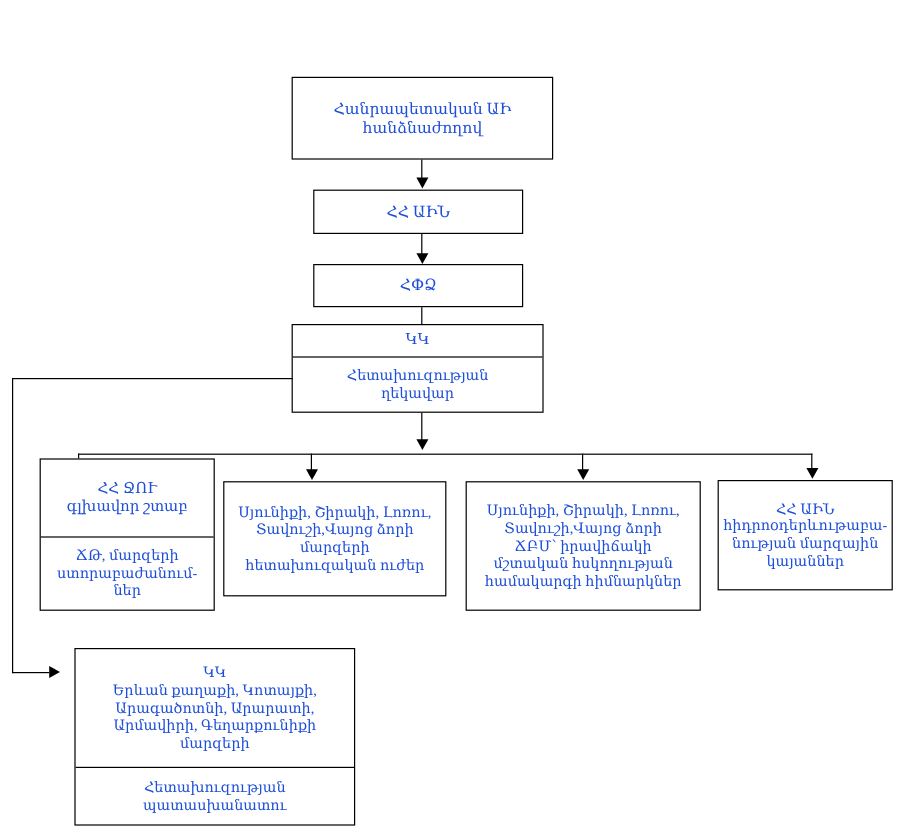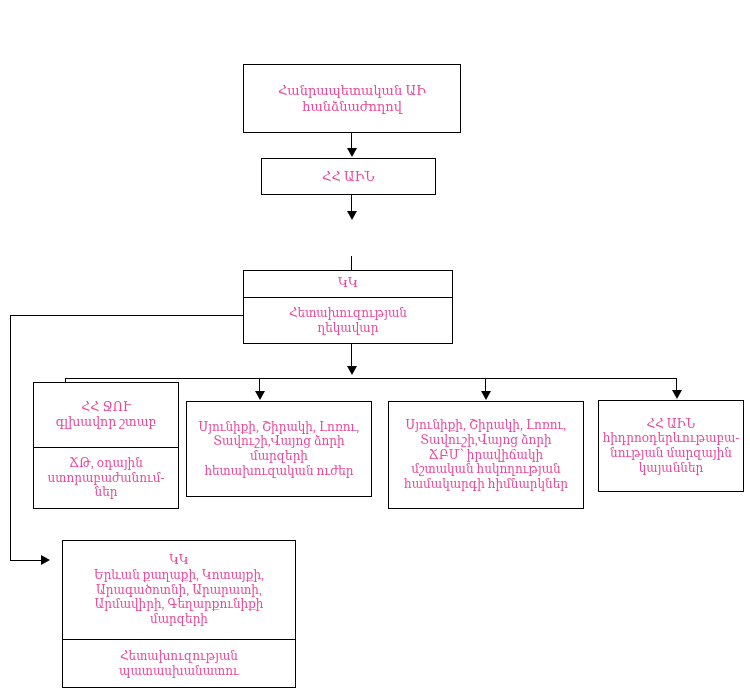--- a/index.html
+++ b/index.html
@@ -6,21 +6,21 @@
     margin: 0;
     padding: 0;
     background: #ffffff;
   }
   #canvas {
     position: relative;
     width: 750px;
     height: 696px;
     background: #ffffff;
     font-family: "Liberation Serif", "DejaVu Serif", serif;
-    color: #ec4899;
+    color: #1d4ed8;
     overflow: hidden;
   }
   .box {
     position: absolute;
     box-sizing: border-box;
     border: 1.5px solid #000000;
     background: #ffffff;
     display: flex;
     flex-direction: column;
     align-items: stretch;
@@ -85,20 +85,23 @@
   <div class="vline" style="left:351px; top:133px; height:16px;"></div>
   <div class="arrow-down" style="left:347px; top:148px;"></div>
 
   <div class="box" style="left:261px; top:158px; width:175px; height:37px;">
     <div class="cell t-single" style="white-space:pre-line;">ՀՀ ԱԻՆ</div>
   </div>
 
   <div class="vline" style="left:351px; top:195px; height:17px;"></div>
   <div class="arrow-down" style="left:347px; top:211px;"></div>
 
+  <div class="box" style="left:261px; top:220px; width:175px; height:36px;">
+    <div class="cell t-single" style="white-space:pre-line;">ՀՓՁ</div>
+  </div>
 
   <div class="vline" style="left:351px; top:256px; height:15px;"></div>
 
   <div class="box" style="left:243px; top:270px; width:210px; height:74px;">
     <div class="cell t-head" style="flex:0 0 26px; white-space:pre-line;">ԿԿ</div>
     <div class="cell t-body divided-top" style="white-space:pre-line;">Հետախուզության
 ղեկավար</div>
   </div>
 
   <div class="vline" style="left:351px; top:344px; height:23px;"></div>
@@ -114,21 +117,21 @@
 
   <div class="vline" style="left:485px; top:378px; height:14px;"></div>
   <div class="arrow-down" style="left:481px; top:391px;"></div>
 
   <div class="vline" style="left:676px; top:378px; height:13px;"></div>
   <div class="arrow-down" style="left:672px; top:390px;"></div>
 
   <div class="box" style="left:33px; top:382px; width:146px; height:127px;">
     <div class="cell t-head" style="flex:0 0 64px; white-space:pre-line;">ՀՀ ՋՈՒ
 գլխավոր շտաբ</div>
-    <div class="cell t-body divided-top" style="white-space:pre-line;">ՃԹ, օդային
+    <div class="cell t-body divided-top" style="white-space:pre-line;">ՃԹ, մարզերի
 ստորաբաժանում-
 ներ</div>
   </div>
 
   <div class="box" style="left:186px; top:401px; width:186px; height:96px;">
     <div class="cell t-body" style="white-space:pre-line;">Սյունիքի, Շիրակի, Լոռու,
 Տավուշի,Վայոց ձորի
 մարզերի
 հետախուզական ուժեր</div>
   </div>

